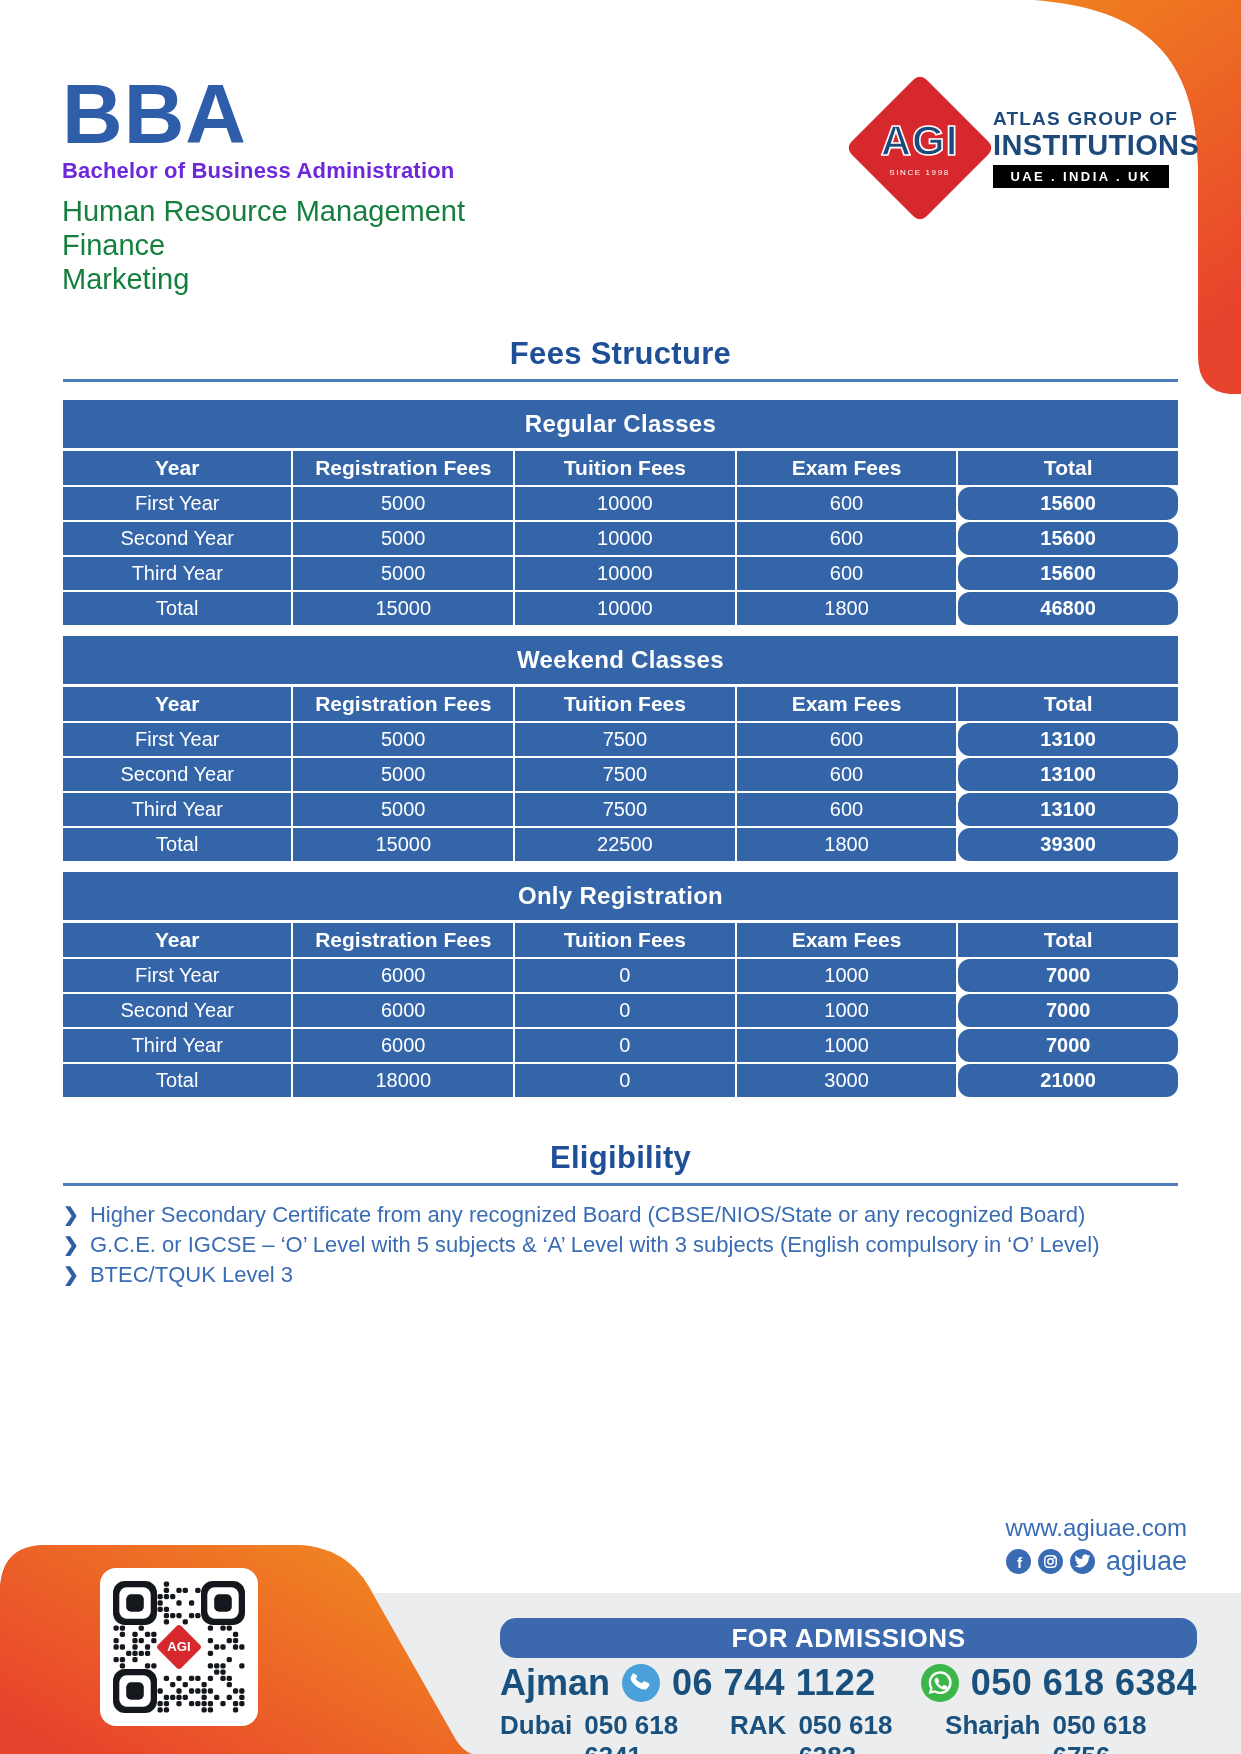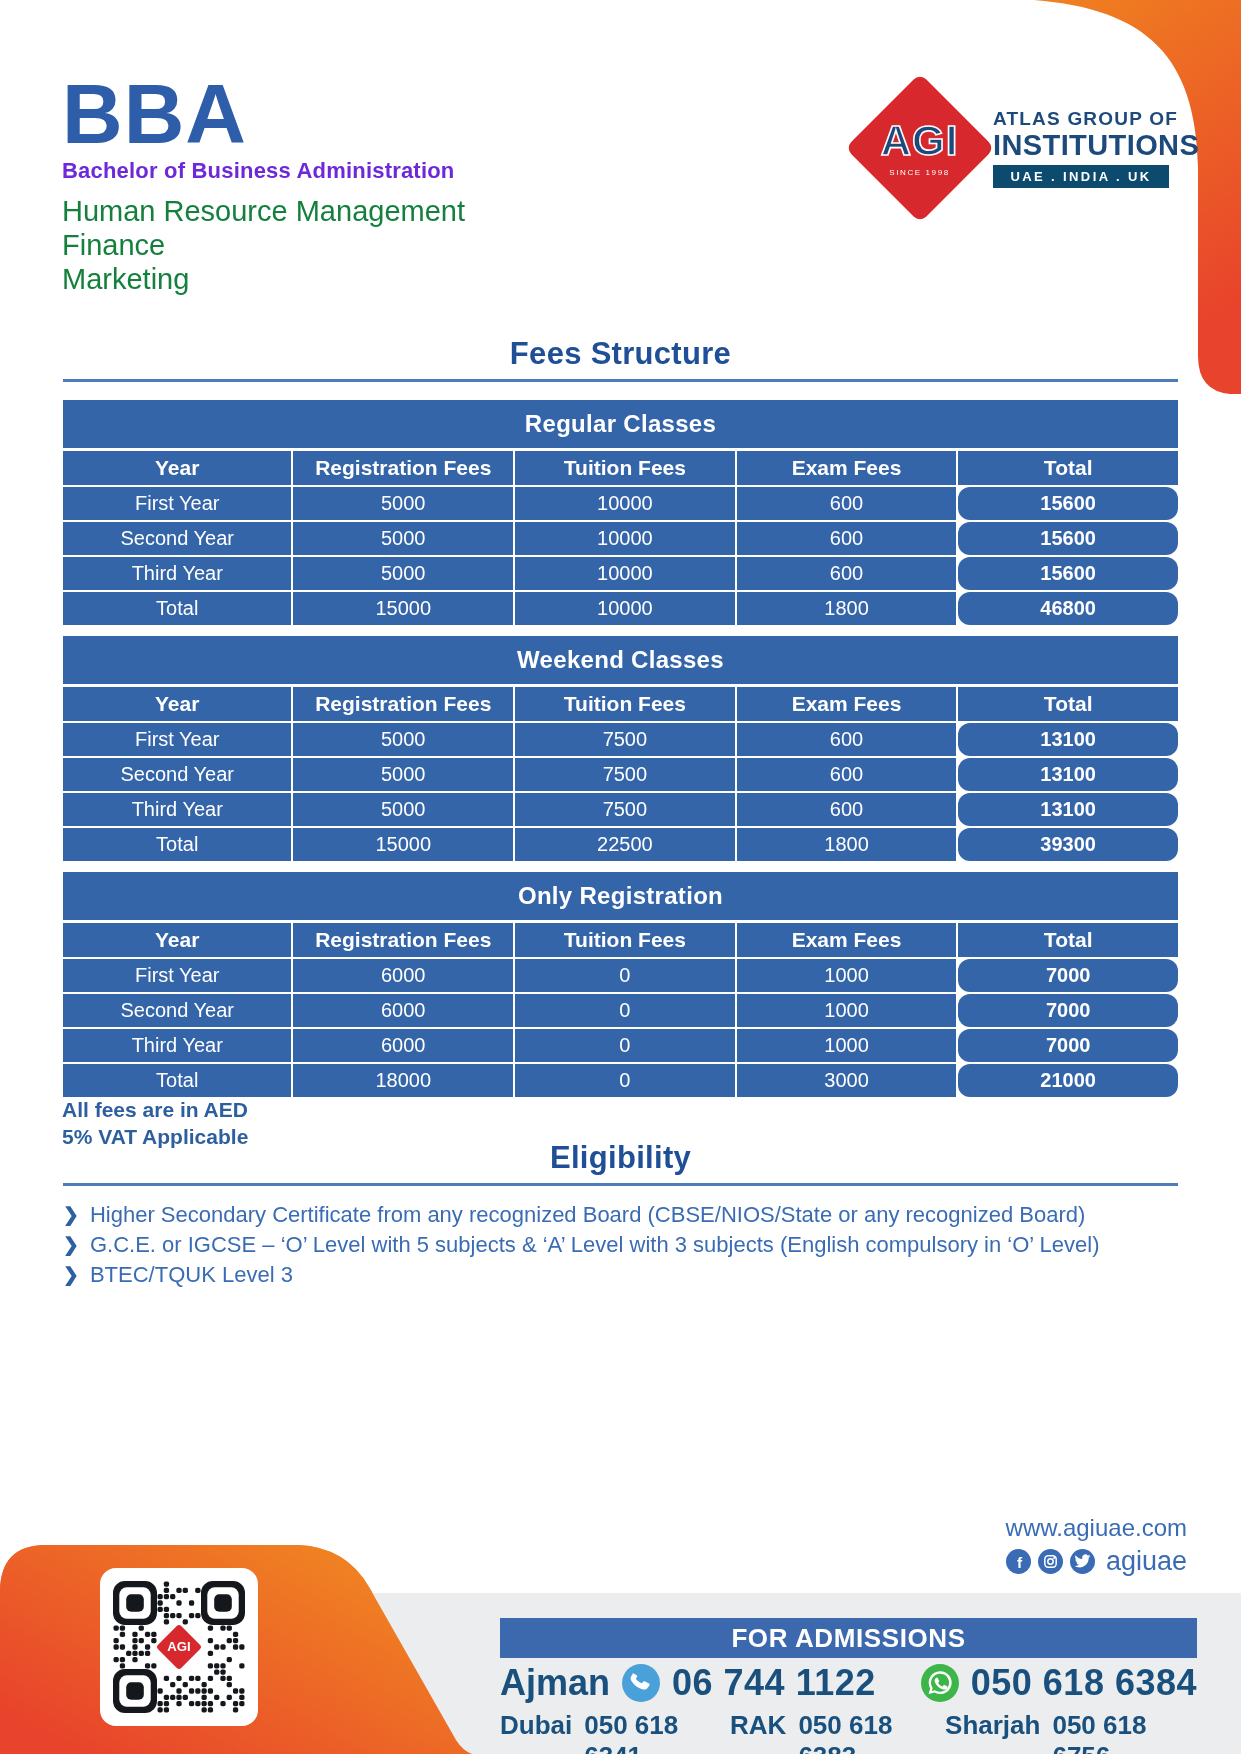--- a/index.html
+++ b/index.html
@@ -16,21 +16,21 @@
   .specs{margin-top:10px;font-size:29px;color:#15803d;line-height:34px;font-weight:400;}
 
   .logo-diamond{position:absolute;left:867px;top:95px;width:106px;height:106px;background:#d7282e;
        border-radius:9px;transform:rotate(45deg);display:flex;align-items:center;justify-content:center;}
   .logo-diamond .inner{transform:rotate(-45deg);display:flex;flex-direction:column;align-items:center;}
   .logo-acronym{font-size:42px;font-weight:800;color:#1d4a7b;-webkit-text-stroke:1.6px #ffffff;letter-spacing:1px;line-height:1;}
   .logo-since{font-size:8px;color:#ffffff;letter-spacing:1.6px;margin-top:6px;}
   .logo-text{position:absolute;left:993px;top:108px;color:#1d4a7b;}
   .logo-org1{font-size:19px;font-weight:800;letter-spacing:1.2px;}
   .logo-org2{font-size:29px;font-weight:800;letter-spacing:0.4px;line-height:1.05;}
-  .logo-locations{margin-top:5px;width:176px;background:#0c4a6e;color:#ffffff;text-align:center;
+  .logo-locations{margin-top:5px;width:176px;background:#000000;color:#ffffff;text-align:center;
        font-size:13px;font-weight:700;letter-spacing:2.4px;padding:4px 0;}
 
   
   .section-head{position:absolute;left:63px;width:1115px;text-align:center;}
   .section-title{font-size:31px;font-weight:800;color:#1e4f97;letter-spacing:0.3px;}
   .section-rule{border:none;border-top:3px solid #4d7db8;margin:7px 0 0 0;}
 
   
   #fees-tables{position:absolute;left:63px;top:400px;width:1115px;}
   .fee-table{margin-bottom:11px;}
@@ -56,21 +56,21 @@
        color:#3a6cb5;font-size:27px;}
   .socialrow .handle{margin-left:4px;}
 
   
   .footer-band{position:absolute;left:0;bottom:0;width:1241px;height:161px;background:#ebedee;}
   .qr{position:absolute;left:100px;top:1568px;width:158px;height:158px;background:#ffffff;border-radius:16px;
       box-sizing:border-box;padding:13px;}
   .qr svg{display:block;width:132px;height:132px;}
 
   .adm-bar{position:absolute;left:500px;top:1618px;width:697px;height:40px;background:#3c69ae;color:#fff;
-      display:flex;align-items:center;justify-content:center;font-size:26px;font-weight:700;letter-spacing:0.6px;}
+      display:flex;align-items:center;justify-content:center;font-size:26px;font-weight:700;letter-spacing:0.6px;border-radius:16px;}
   .adm-row1{position:absolute;left:500px;top:1660px;width:697px;height:46px;display:flex;align-items:center;
       justify-content:space-between;color:#19507d;}
   .adm-row1 .grp{display:flex;align-items:center;gap:12px;}
   .adm-city{font-size:36px;font-weight:800;}
   .adm-phone{font-size:36px;font-weight:800;letter-spacing:0.5px;}
   .adm-row2{position:absolute;left:500px;top:1710px;width:697px;display:flex;justify-content:space-between;
       color:#19507d;font-size:26px;font-weight:800;}
   .adm-row2 .pair{display:flex;gap:12px;align-items:baseline;}
   .icon-circ{flex:0 0 auto;}
 </style>
@@ -213,24 +213,20 @@
           <div class="fcell bold">7000</div>
           <div class="fcell">Total</div>
           <div class="fcell">18000</div>
           <div class="fcell">0</div>
           <div class="fcell">3000</div>
           <div class="fcell bold">21000</div>
         </div>
       </div>
     </div>
 
-  <div class="fees-notes">
-    <div>All fees are in AED</div>
-    <div>5% VAT Applicable</div>
-  </div>
 
   <div class="section-head" style="top:1140px;">
     <div class="section-title">Eligibility</div>
     <hr class="section-rule">
   </div>
 
   <ul class="elig-list">
     <li>
       <span class="chev">❯</span>
       <span>Higher Secondary Certificate from any recognized Board (CBSE/NIOS/State or any recognized Board)</span>

